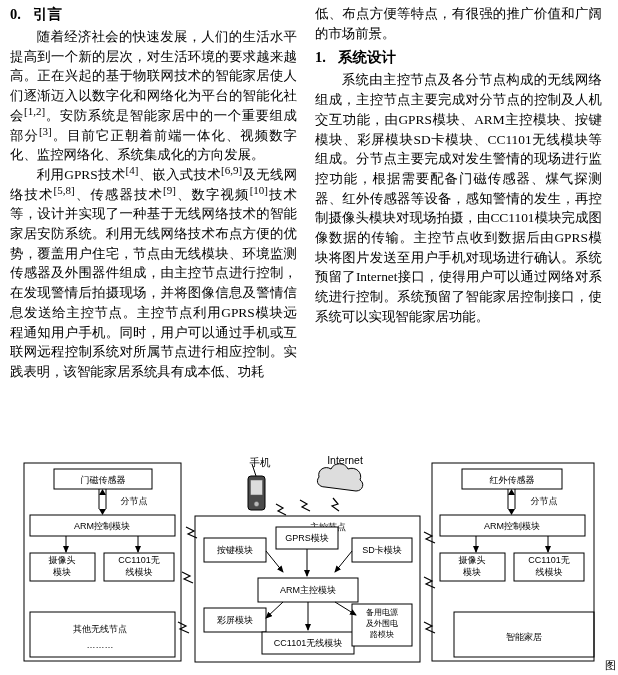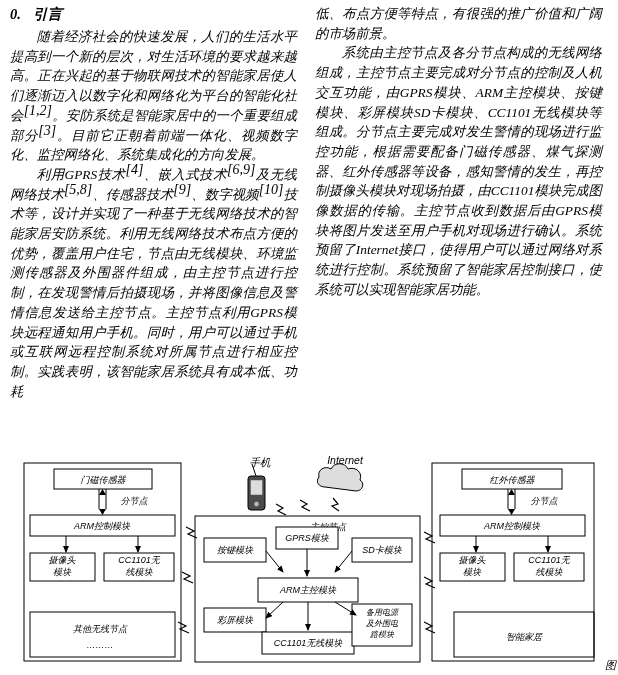--- a/index.html
+++ b/index.html
@@ -12,21 +12,20 @@
     height: 675px;
     font-family: "Liberation Serif", "DejaVu Serif", serif;
     color: #000000;
     overflow: hidden;
     position: relative;
   }
   .page {
     position: relative;
     width: 618px;
     height: 675px;
-    font-style: italic;
   }
   .columns {
     display: flex;
     flex-direction: row;
     gap: 18px;
     padding: 4px 10px 0 10px;
     box-sizing: border-box;
   }
   .col {
     width: 287px;
@@ -43,21 +42,21 @@
   p.para {
     font-size: 13.4px;
     line-height: 1.47;
     margin: 0;
     text-align: justify;
     text-justify: inter-ideograph;
     text-indent: 2em;
   }
   p.para.noind { text-indent: 0; }
   sup {
-    font-size: 14px;
+    font-size: 11px;
     vertical-align: super;
     line-height: 0;
   }
   
   .figure {
     position: absolute;
     left: 0;
     top: 452px;
     width: 618px;
     height: 223px;
@@ -80,20 +79,23 @@
     <div class="col">
       <h2 class="sec">
         <span class="num">0.</span><span>引言</span>
       </h2>
       <p class="para"><span>随着经济社会的快速发展，人们的生活水平提高到一个新的层次，对生活环境的要求越来越高。正在兴起的基于物联网技术的智能家居使人们逐渐迈入以数字化和网络化为平台的智能化社会<sup>[1,2]</sup>。安防系统是智能家居中的一个重要组成部分<sup>[3]</sup>。目前它正朝着前端一体化、视频数字化、监控网络化、系统集成化的方向发展。</span></p>
       <p class="para"><span>利用GPRS技术<sup>[4]</sup>、嵌入式技术<sup>[6,9]</sup>及无线网络技术<sup>[5,8]</sup>、传感器技术<sup>[9]</sup>、数字视频<sup>[10]</sup>技术等，设计并实现了一种基于无线网络技术的智能家居安防系统。利用无线网络技术布点方便的优势，覆盖用户住宅，节点由无线模块、环境监测传感器及外围器件组成，由主控节点进行控制，在发现警情后拍摄现场，并将图像信息及警情信息发送给主控节点。主控节点利用GPRS模块远程通知用户手机。同时，用户可以通过手机或互联网远程控制系统对所属节点进行相应控制。实践表明，该智能家居系统具有成本低、功耗</span></p>
     </div>
 
     <div class="col">
       <p class="para noind">低、布点方便等特点，有很强的推广价值和广阔的市场前景。</p>
+      <h2 class="sec" style="margin-top:4px;">
+        <span class="num">1.</span><span>系统设计</span>
+      </h2>
       <p class="para">系统由主控节点及各分节点构成的无线网络组成，主控节点主要完成对分节点的控制及人机交互功能，由GPRS模块、ARM主控模块、按键模块、彩屏模块SD卡模块、CC1101无线模块等组成。分节点主要完成对发生警情的现场进行监控功能，根据需要配备门磁传感器、煤气探测器、红外传感器等设备，感知警情的发生，再控制摄像头模块对现场拍摄，由CC1101模块完成图像数据的传输。主控节点收到数据后由GPRS模块将图片发送至用户手机对现场进行确认。系统预留了Internet接口，使得用户可以通过网络对系统进行控制。系统预留了智能家居控制接口，使系统可以实现智能家居功能。</p>
     </div>
 
   </div>
 
   <div class="figure">
     <svg class="fig-svg" width="618" height="223" viewBox="0 0 618 223" xmlns="http://www.w3.org/2000/svg">
       <defs>
         <style>
           .bx { fill:#ffffff; stroke:#000000; stroke-width:1; }

